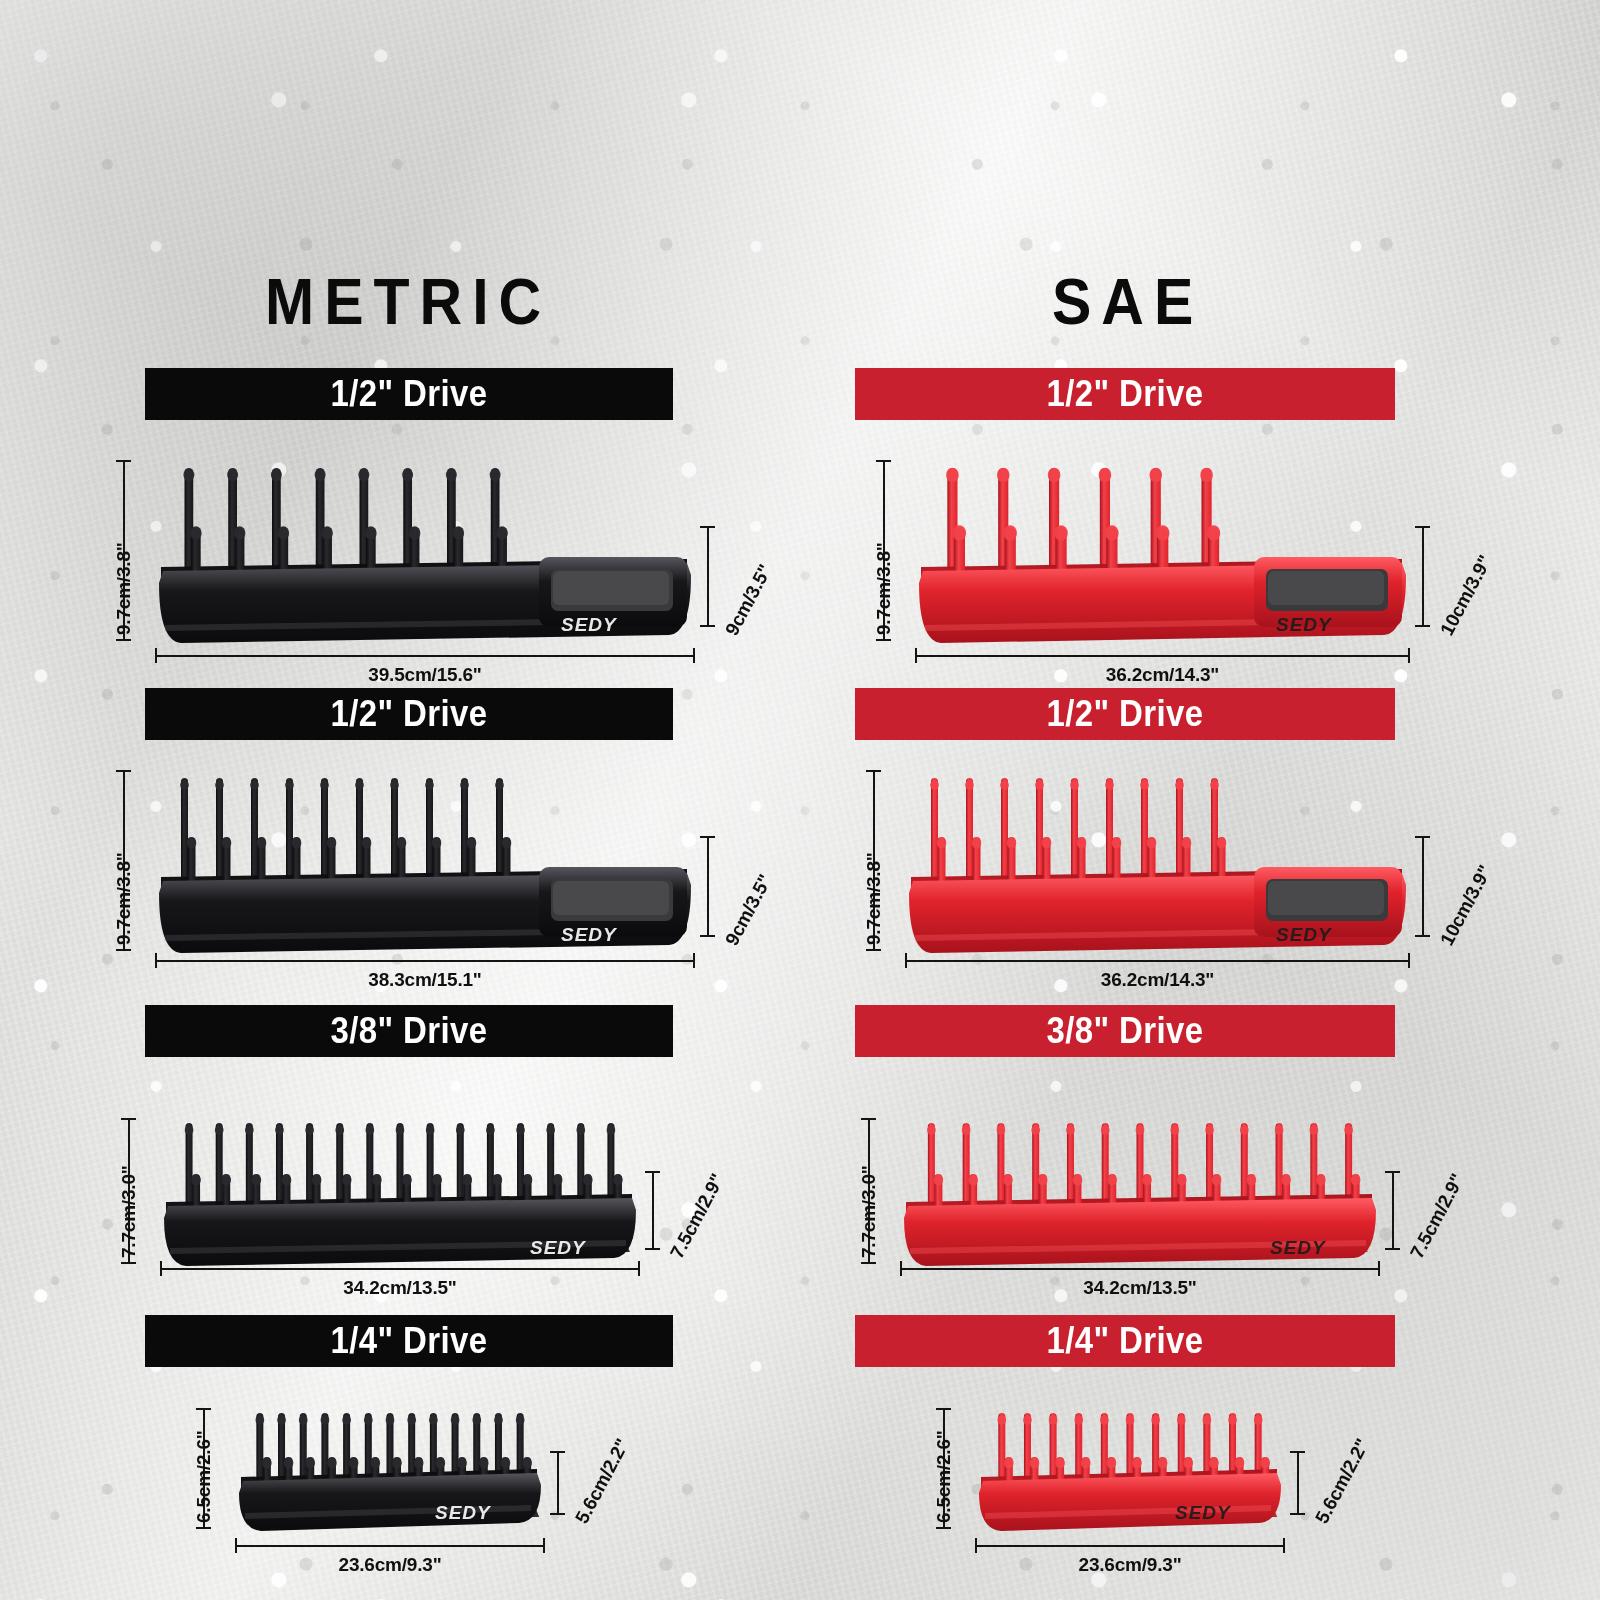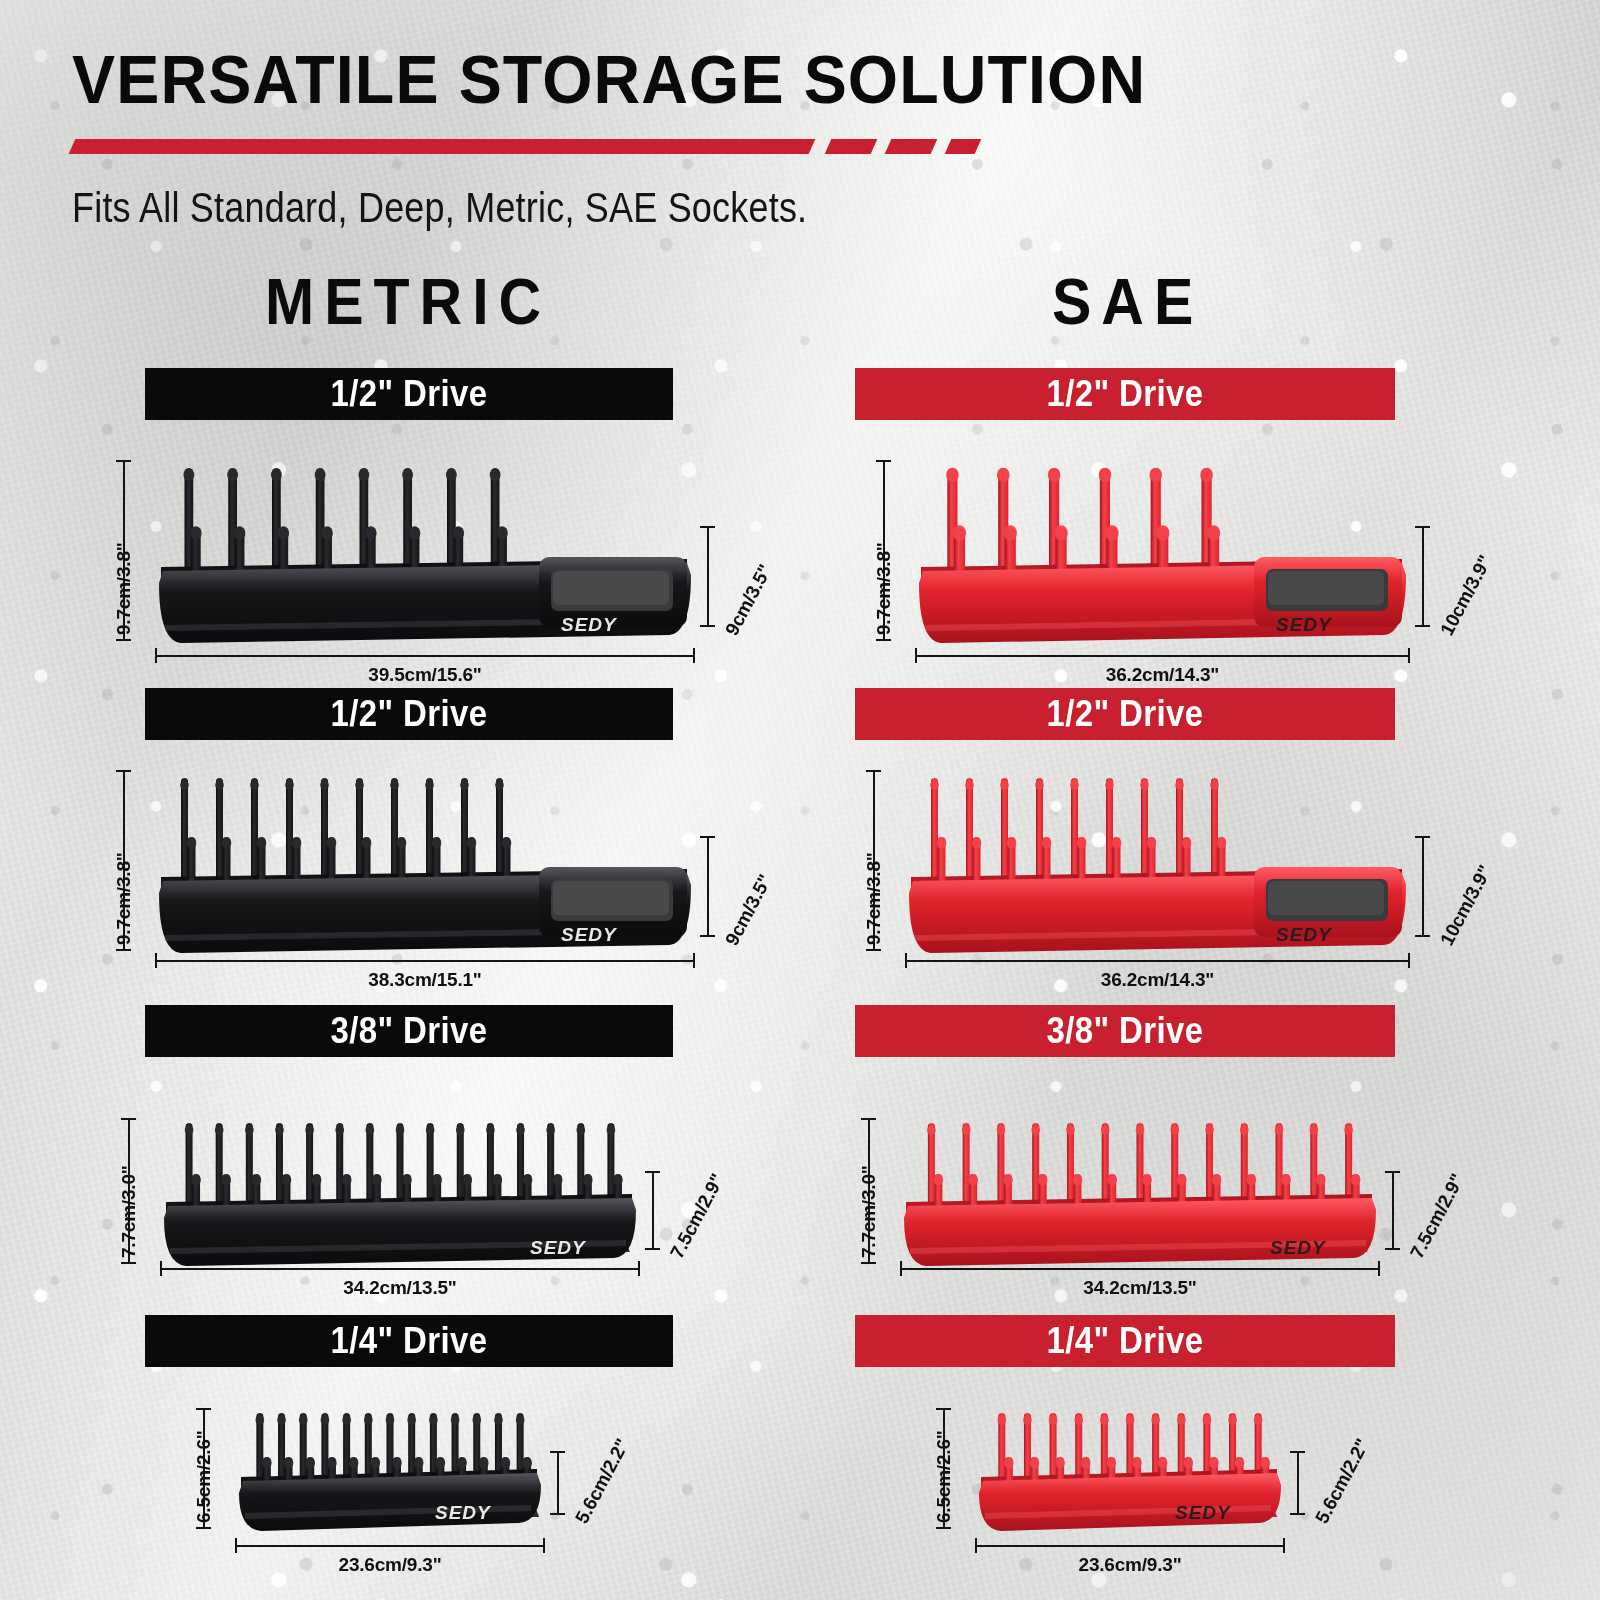--- a/index.html
+++ b/index.html
@@ -129,30 +129,20 @@
   .tray { position: absolute; }
   .tray-svg { display: block; width: 100%; height: 100%; }
 </style>
 </head>
 <body>
 
 <div id="bg"></div>
 
 <div id="page">
 
-  <div class="hdr">
-    <div class="hdr-title">VERSATILE STORAGE SOLUTION</div>
-    <div class="rule-wrap">
-      <div class="rule-main"></div>
-      <div class="rule-d1"></div>
-      <div class="rule-d2"></div>
-      <div class="rule-d3"></div>
-    </div>
-    <div class="hdr-sub">Fits All Standard, Deep, Metric, SAE Sockets.</div>
-  </div>
 
   <div class="coltitle" style="left:265px; top:268px;">METRIC</div>
   <div class="coltitle" style="left:1052px; top:268px;">SAE</div>
 
   <div id="rows">
       <div class="banner black" style="left:145px; top:368px; width:528px; height:52px;">
         <span>1/2" Drive</span>
       </div>
       <div class="tray" style="left:155px; top:452px; width:540px; height:195px;">
         <svg class="tray-svg" viewBox="0 0 540 195" xmlns="http://www.w3.org/2000/svg">

